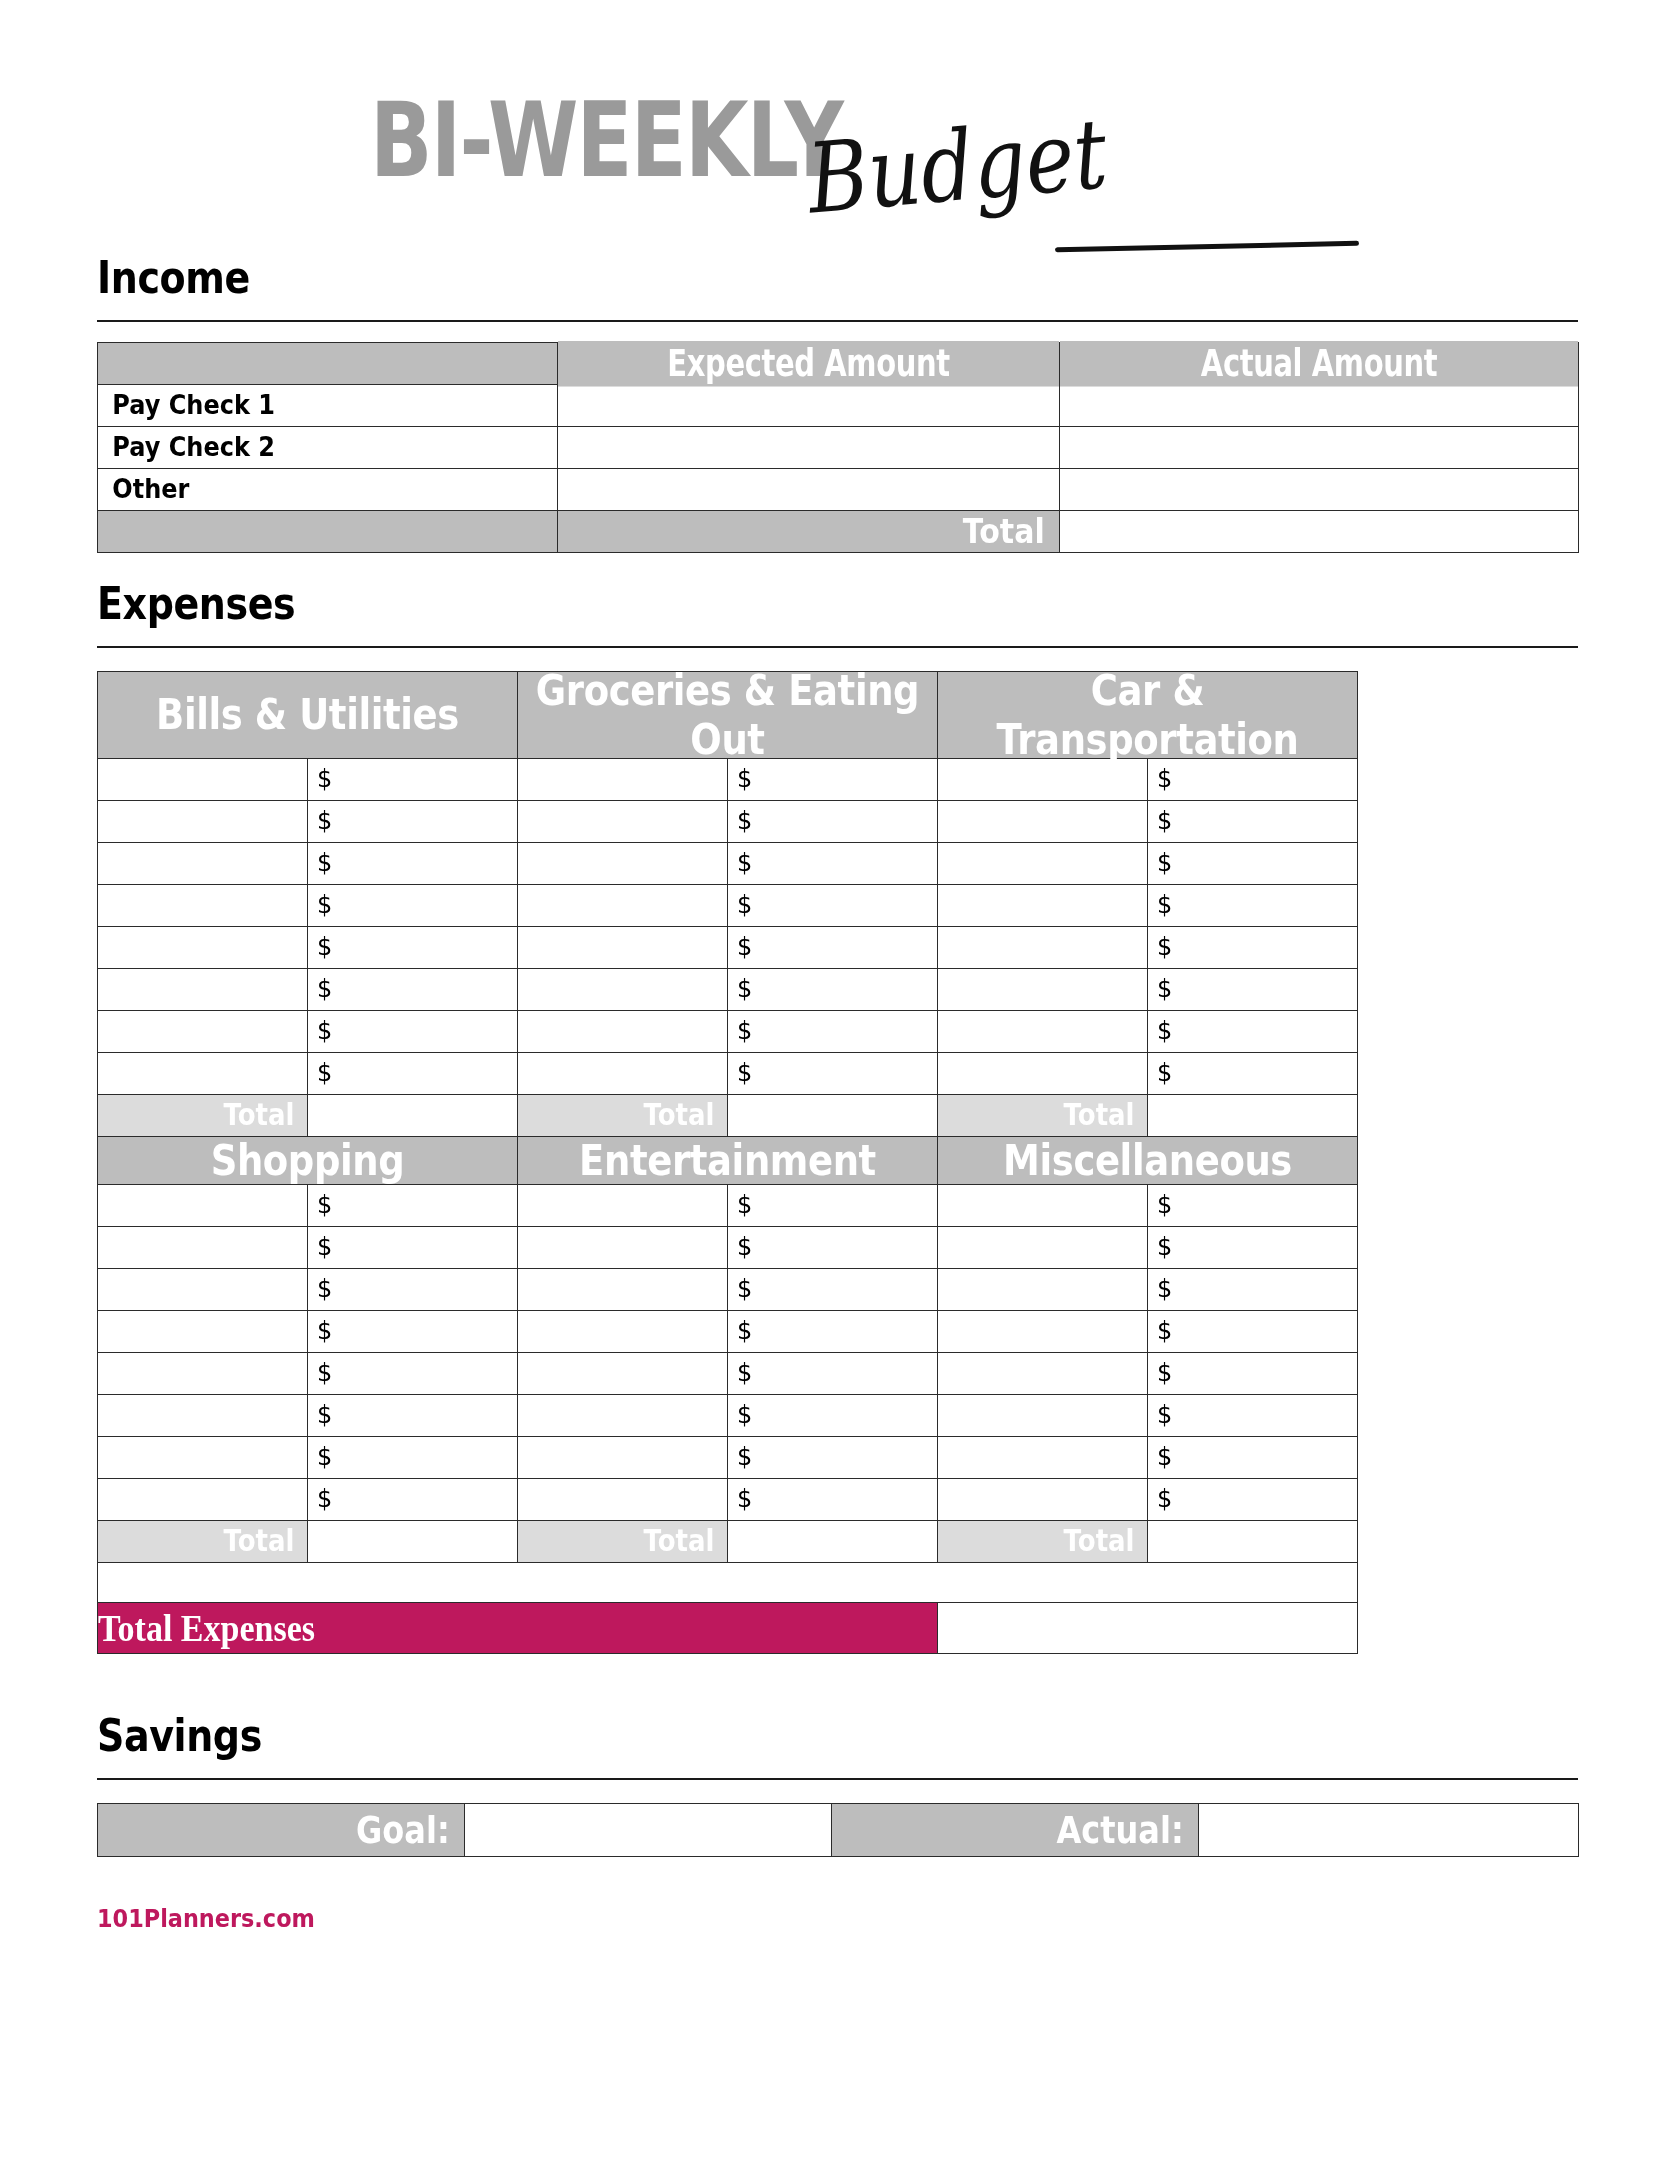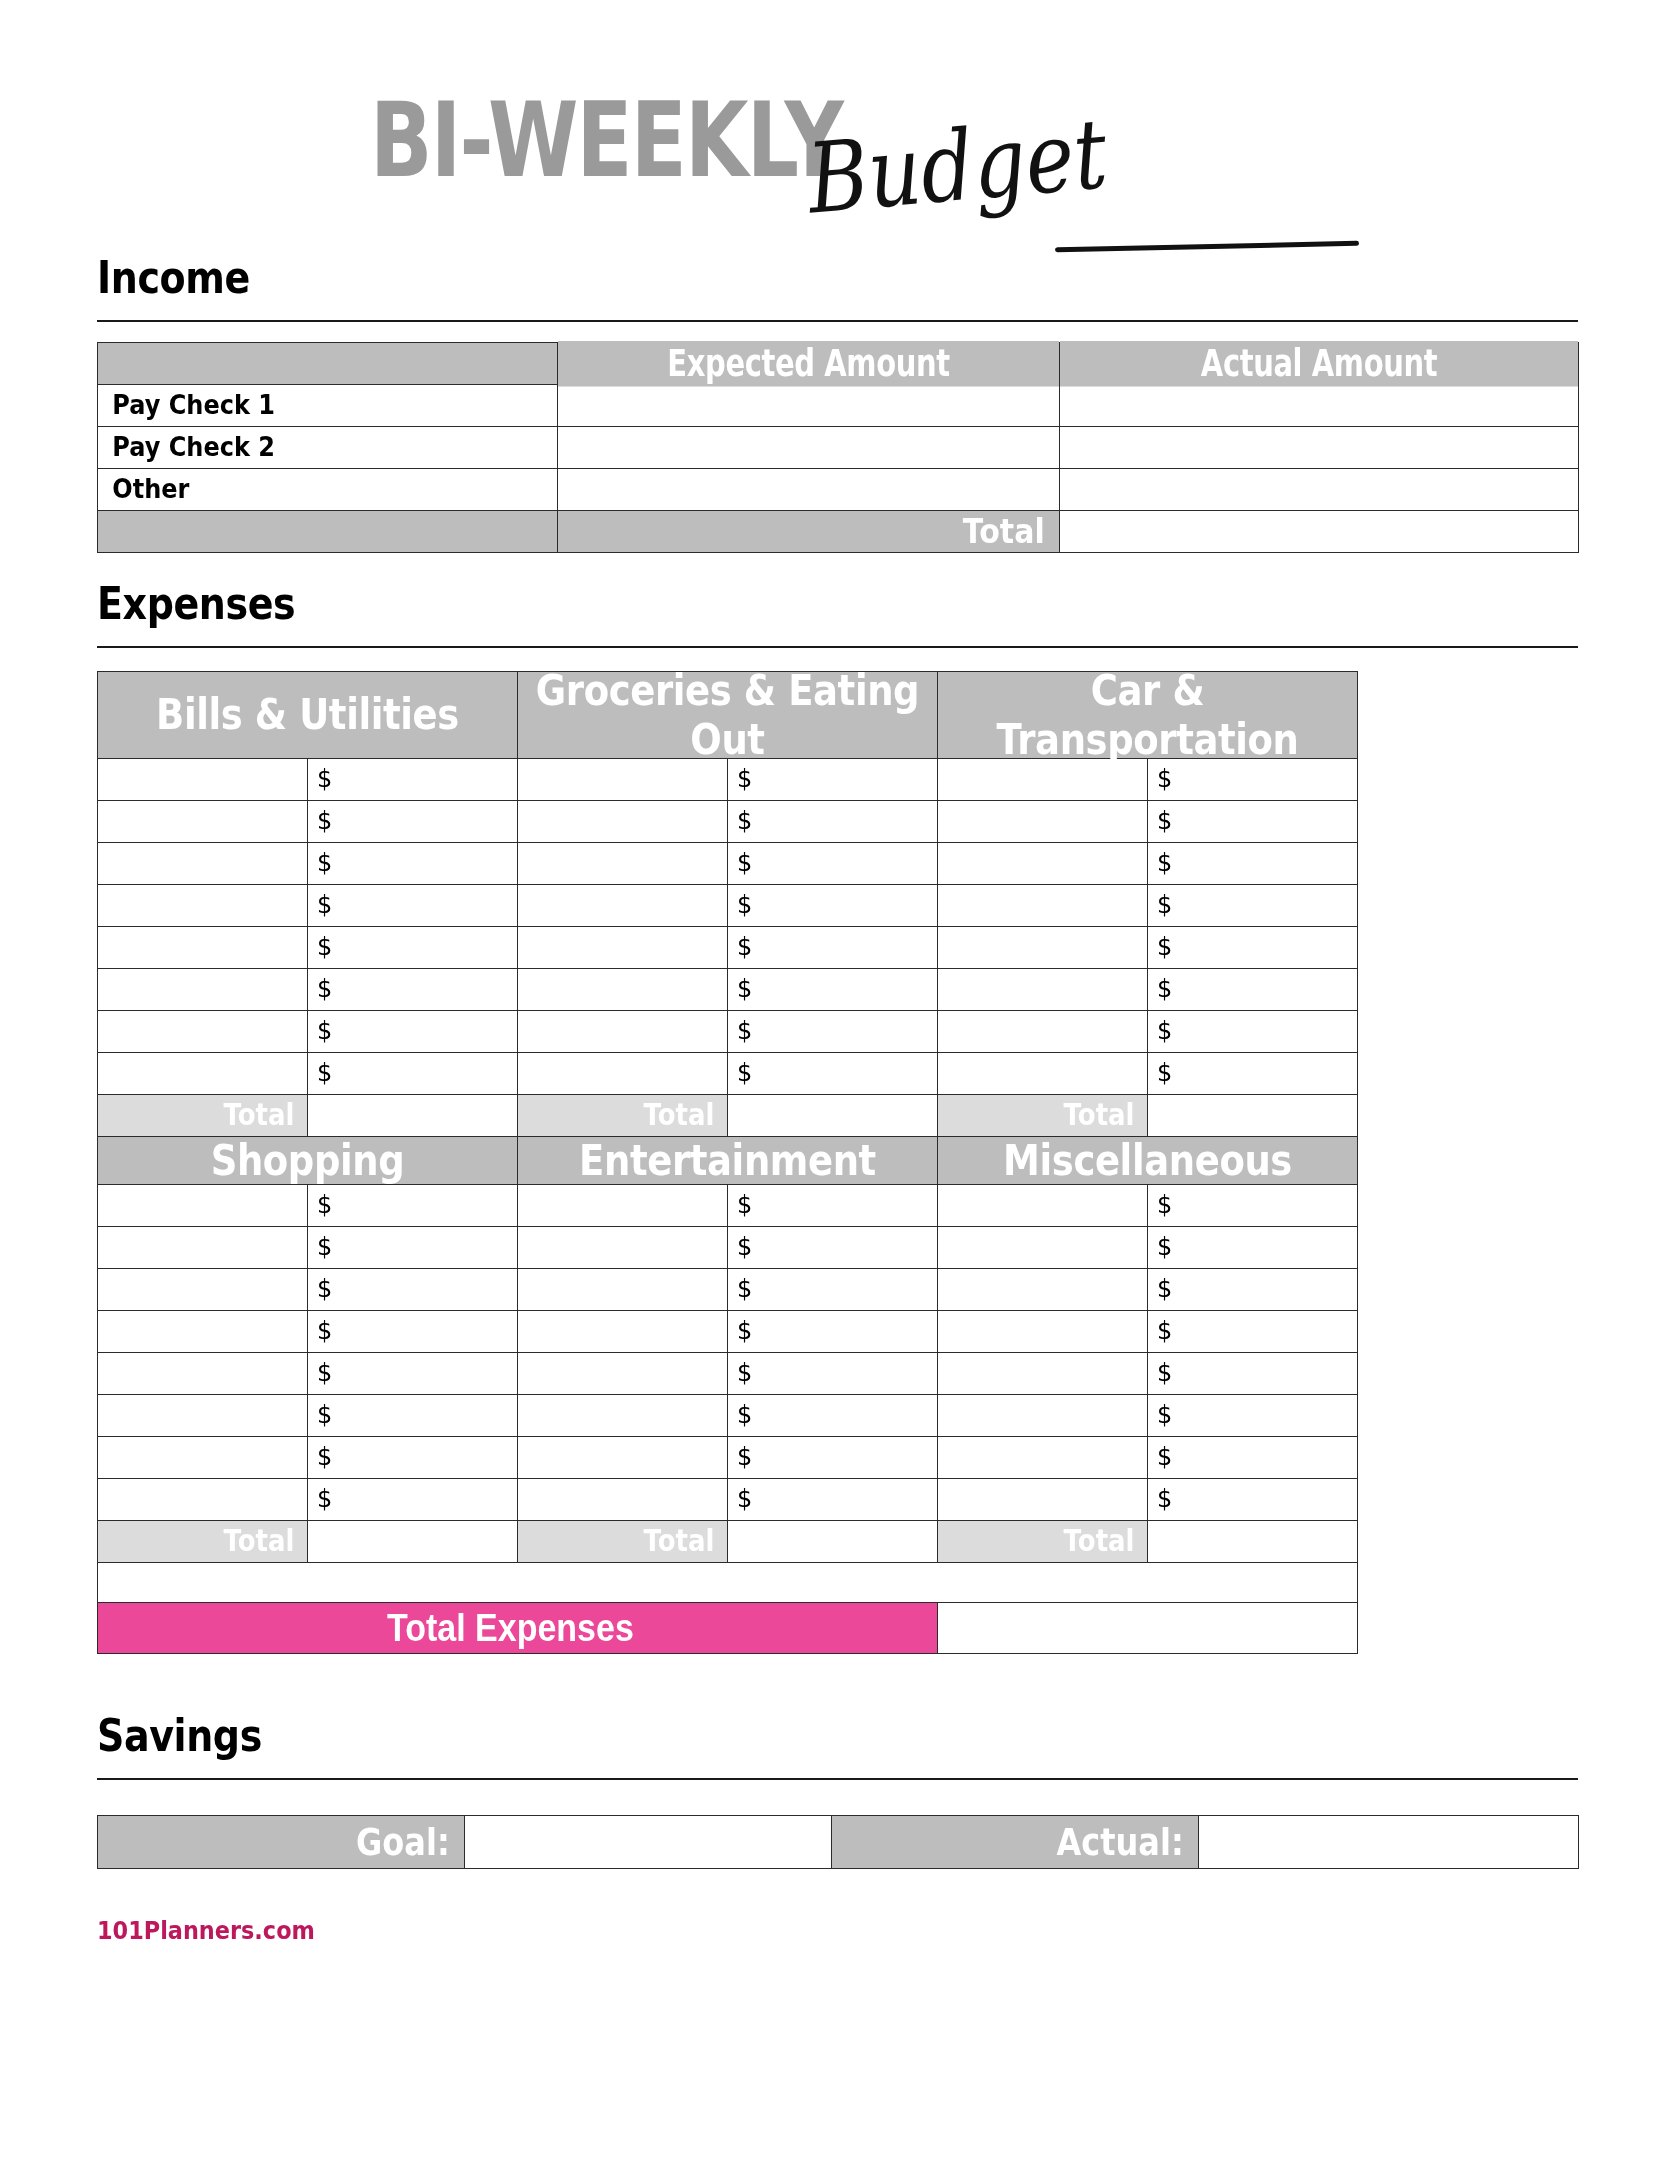--- a/index.html
+++ b/index.html
@@ -159,33 +159,33 @@
     color: #ffffff;
     font-family: "DejaVu Sans", sans-serif;
     font-weight: bold;
     font-size: 26px;
     text-align: right;
     padding-right: 12.5px;
   }
   .subtotal-label span { display: inline-block; transform: scaleY(1.14); }
   .spacer-row td { border: 1.8px solid #2b2b2b; height: 39px; background: #ffffff; }
   .grand-label {
-    background: #ec4899;
-    color: #ffffff;
-    font-family: Liberation Sans, sans-serif;
+    background: #be185d;
+    color: #ffffff;
+    font-family: Liberation Serif, serif;
     font-weight: bold;
     font-size: 34px;
-    text-align: center;
+    text-align: left;
     padding-right: 14.3px;
     height: 50px;
   }
   .grand-label span { display: inline-block; transform: scaleY(1.14); }
 
   
-  .savings-wrap { margin-top: 35px; }
+  .savings-wrap { margin-top: 23px; }
   .sav-table col.g1 { width: 367px; }
   .sav-table col.g2 { width: 367px; }
   .sav-table col.g3 { width: 367px; }
   .sav-table col.g4 { width: 380px; }
   .sav-label {
     background: #bdbdbd;
     color: #ffffff;
     font-family: "DejaVu Sans", sans-serif;
     font-weight: bold;
     font-size: 32px;

